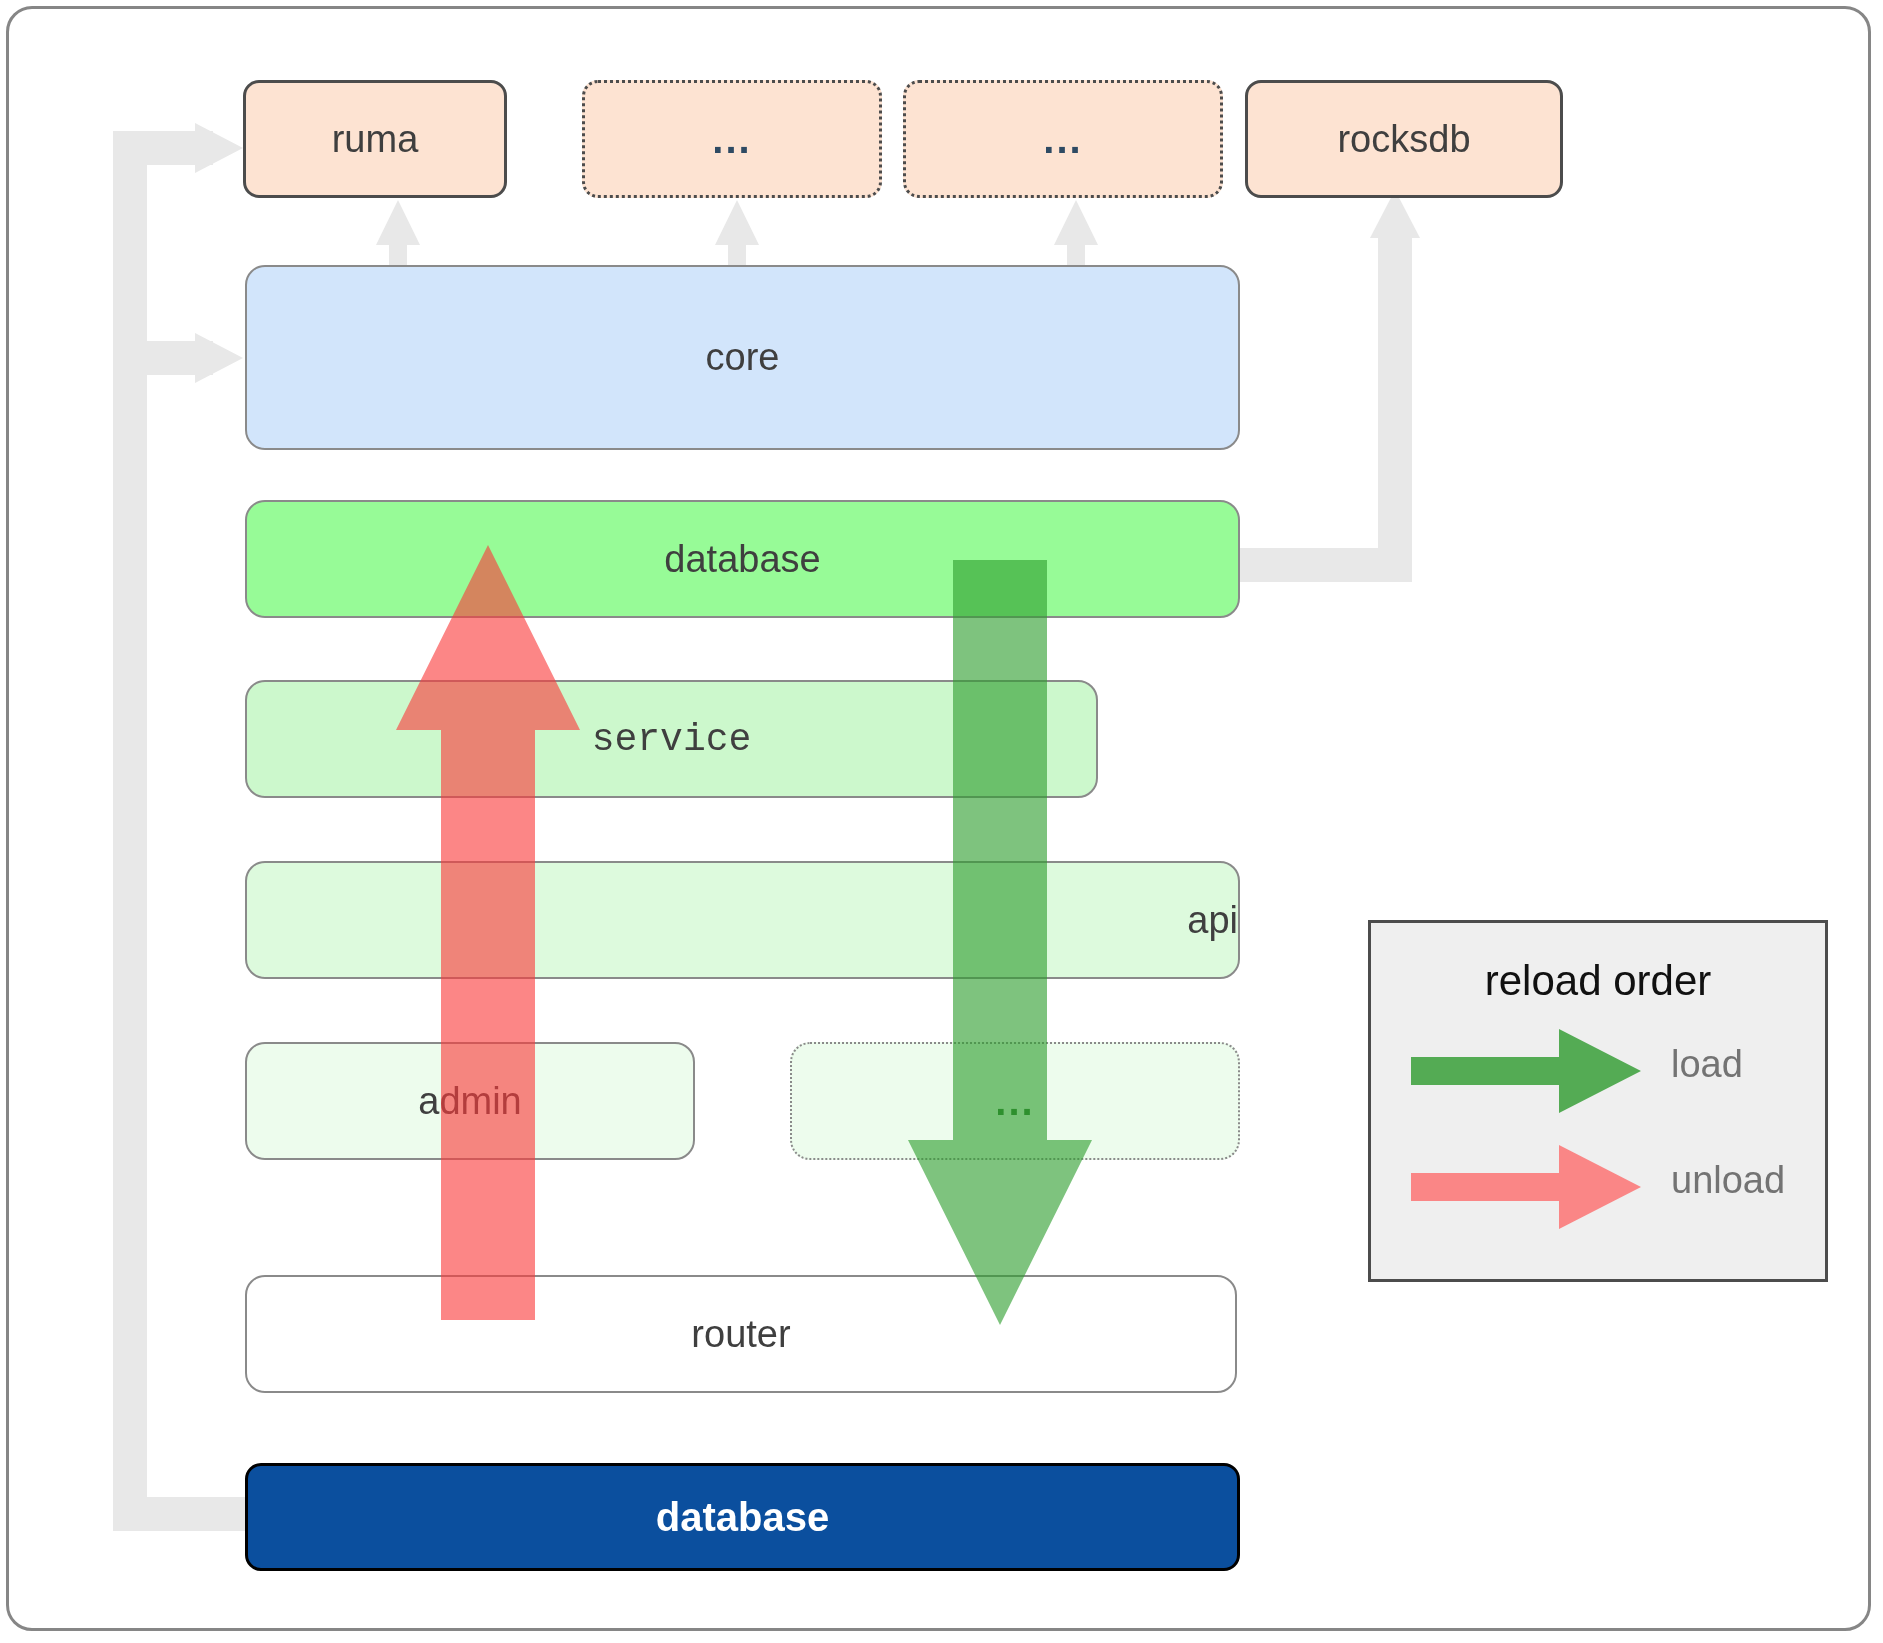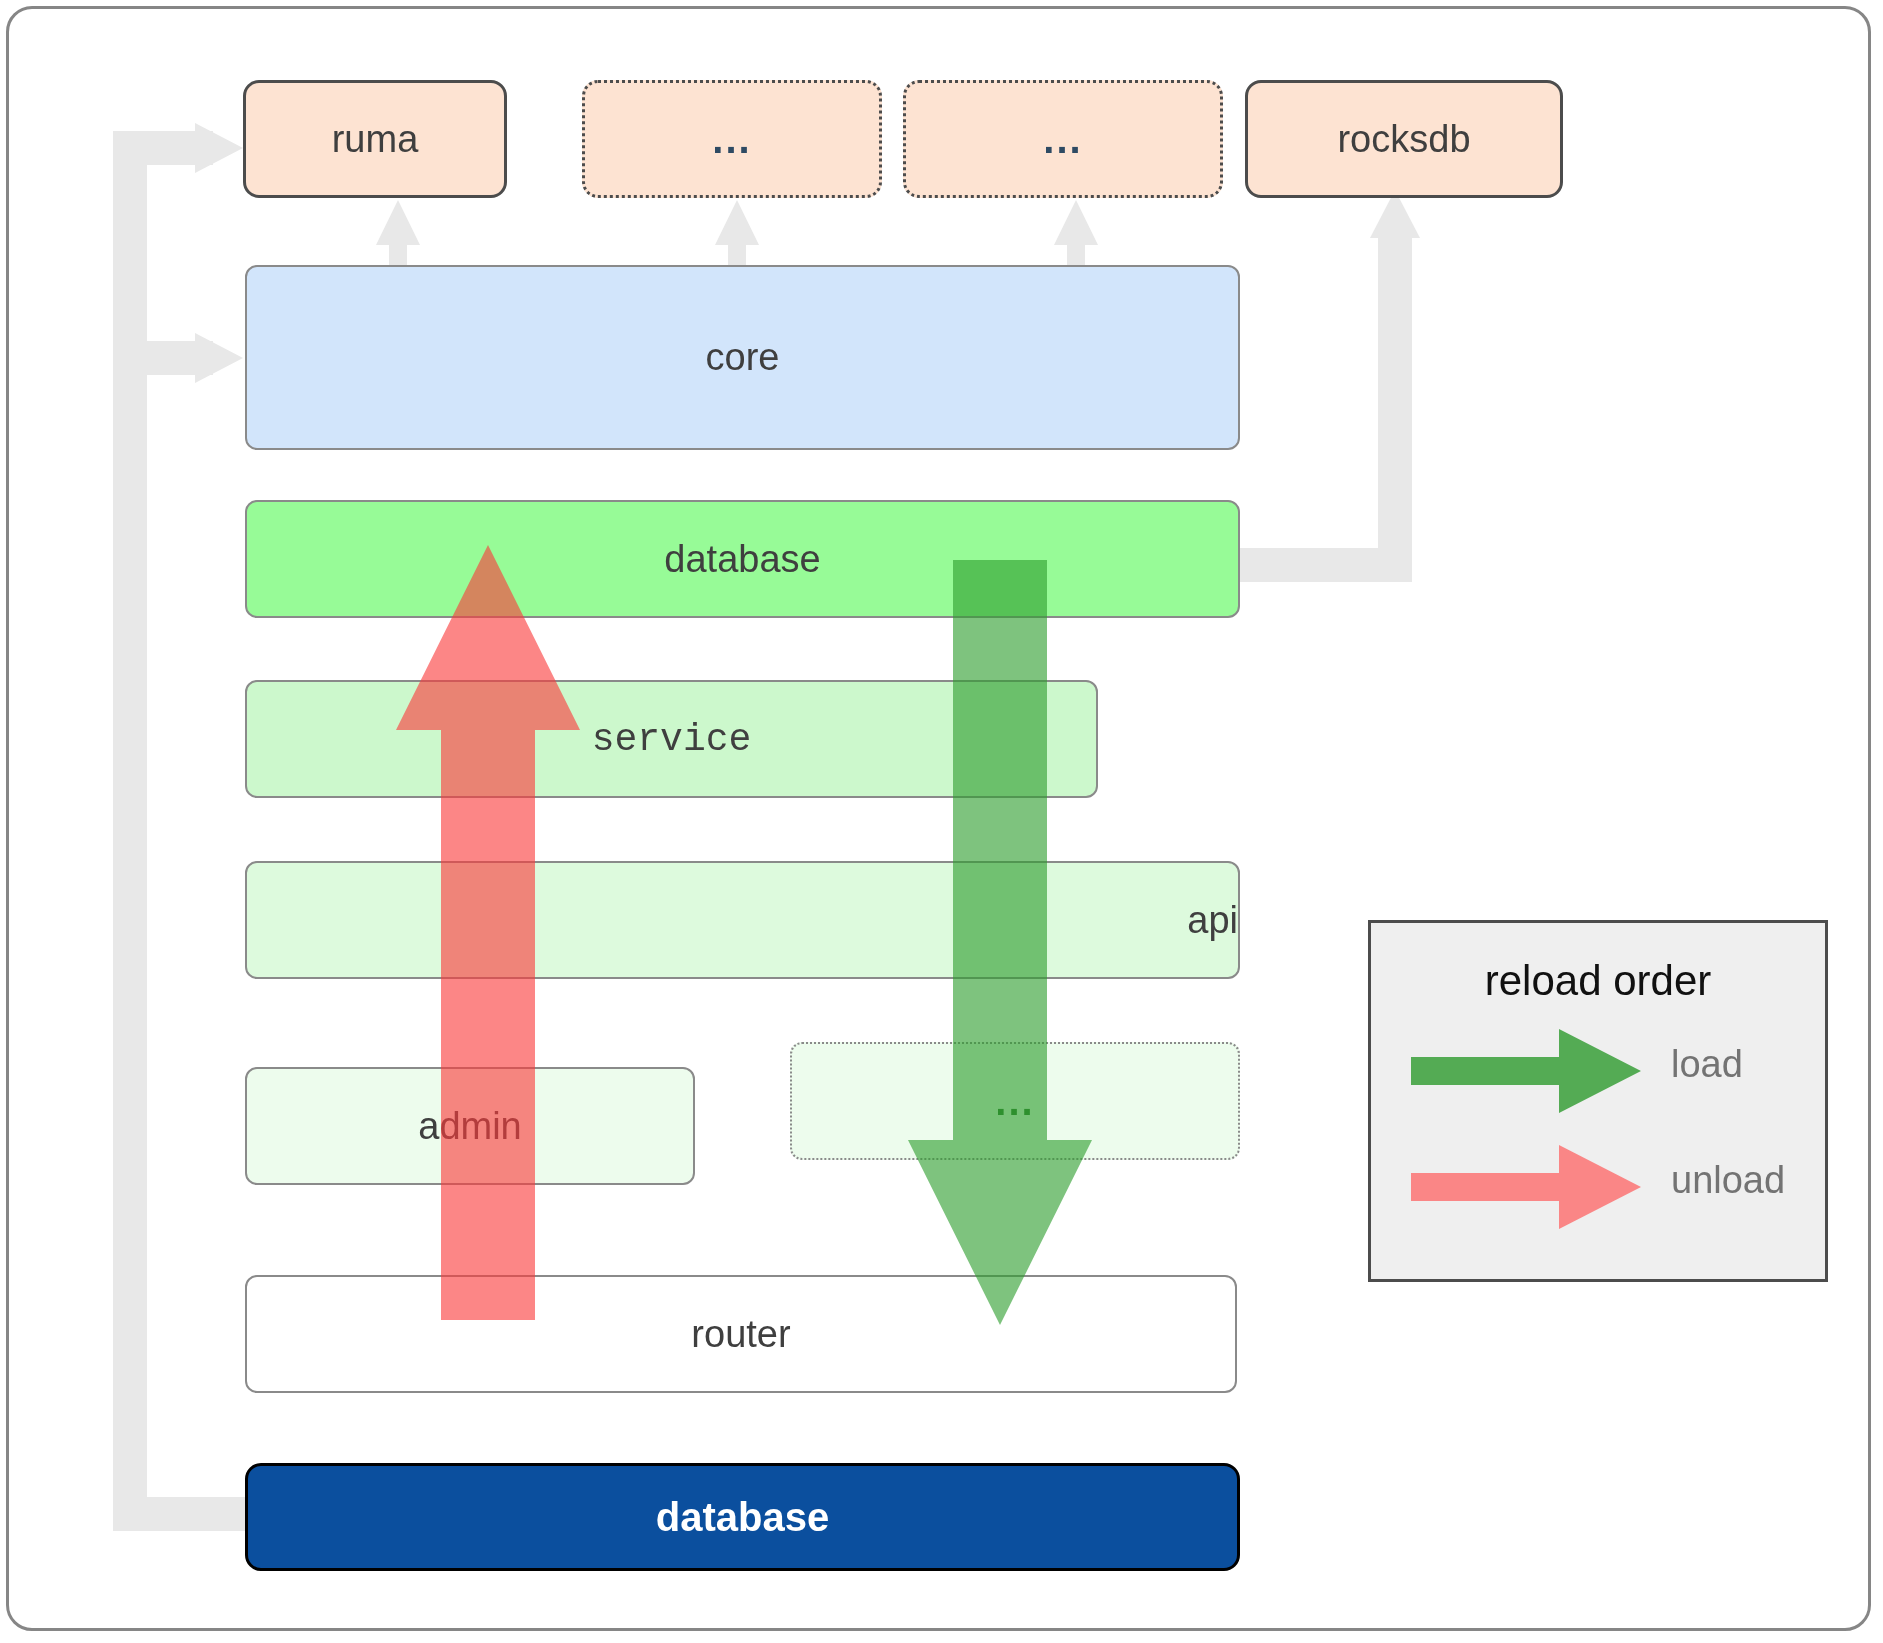--- a/index.html
+++ b/index.html
@@ -55,21 +55,21 @@
   }
   .dots-label {
     font-size: 40px;
     letter-spacing: 2px;
     color: #2e4a63;
     font-weight: bold;
     line-height: 0.4;
   }
   .layer-box {
     border: 2px solid #8a8a8a;
-    border-radius: 12px;
+    border-radius: 20px;
   }
   .layer-box.dotted {
     border: 2px dotted #8a8a8a;
   }
   .root-box {
     background: #0b4f9e;
     border: 3px solid #000000;
     border-radius: 16px;
     color: #ffffff;
     font-size: 40px;
@@ -164,21 +164,21 @@
   </div>
 
   <div class="node layer-box" style="left:245px; top:680px; width:853px; height:118px; background:#ccf8cc;font-family:Liberation Mono, monospace;">
     <span>service</span>
   </div>
 
   <div class="node layer-box" style="left:245px; top:861px; width:995px; height:118px; background:#ddfadd;justify-content:flex-end;">
     <span>api</span>
   </div>
 
-  <div class="node layer-box" style="left:245px; top:1042px; width:450px; height:118px; background:#edfced;margin-top:25px;">
+  <div class="node layer-box" style="left:245px; top:1042px; width:450px; height:118px; background:#edfced;">
     <span>admin</span>
   </div>
 
   <div class="node layer-box dotted" style="left:790px; top:1042px; width:450px; height:118px; background:#edfced;">
     <span class="dots-label" style="color:#2f7a2f;">...</span>
   </div>
 
   <div class="node layer-box" style="left:245px; top:1275px; width:992px; height:118px; background:#ffffff;">
     <span>router</span>
   </div>

